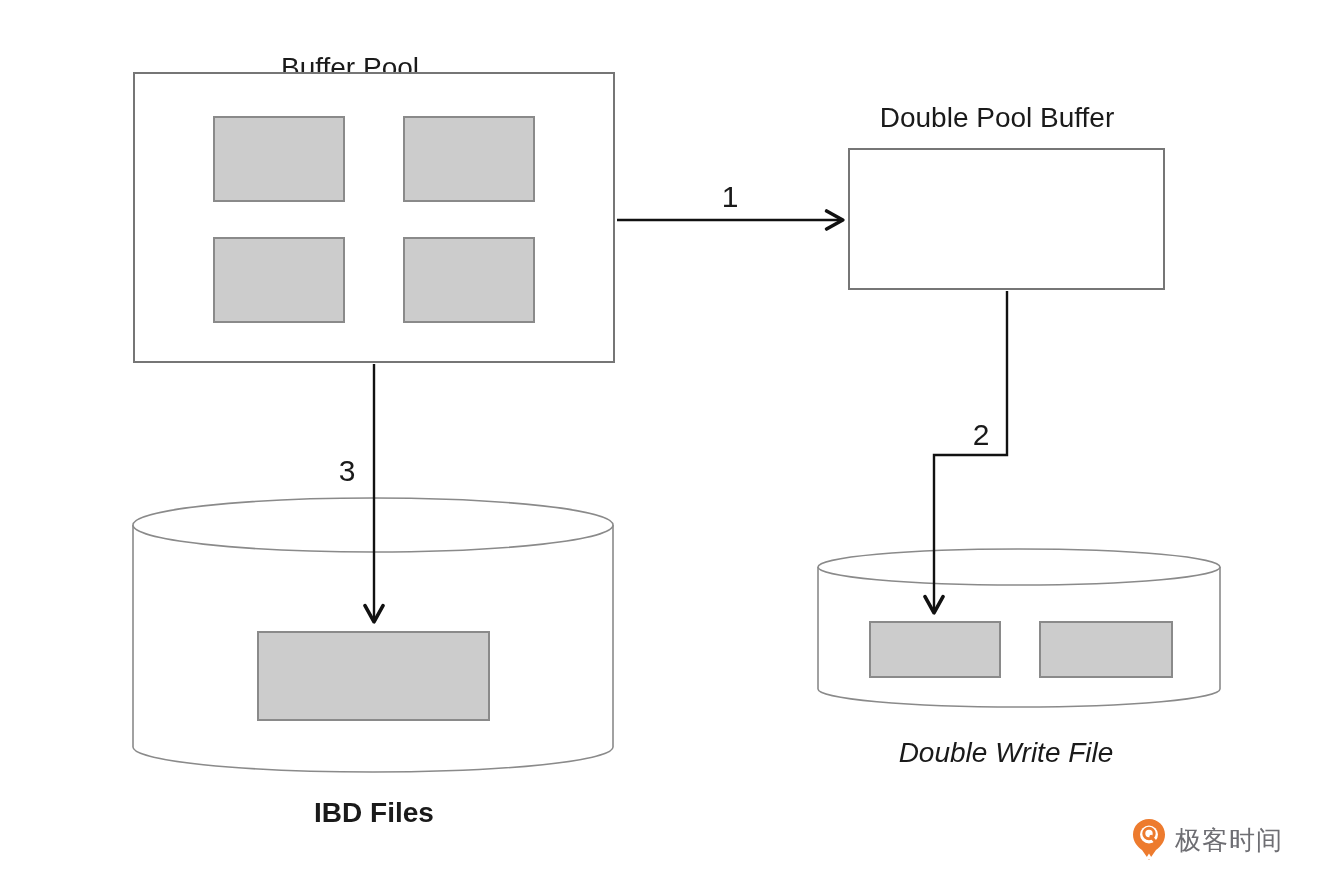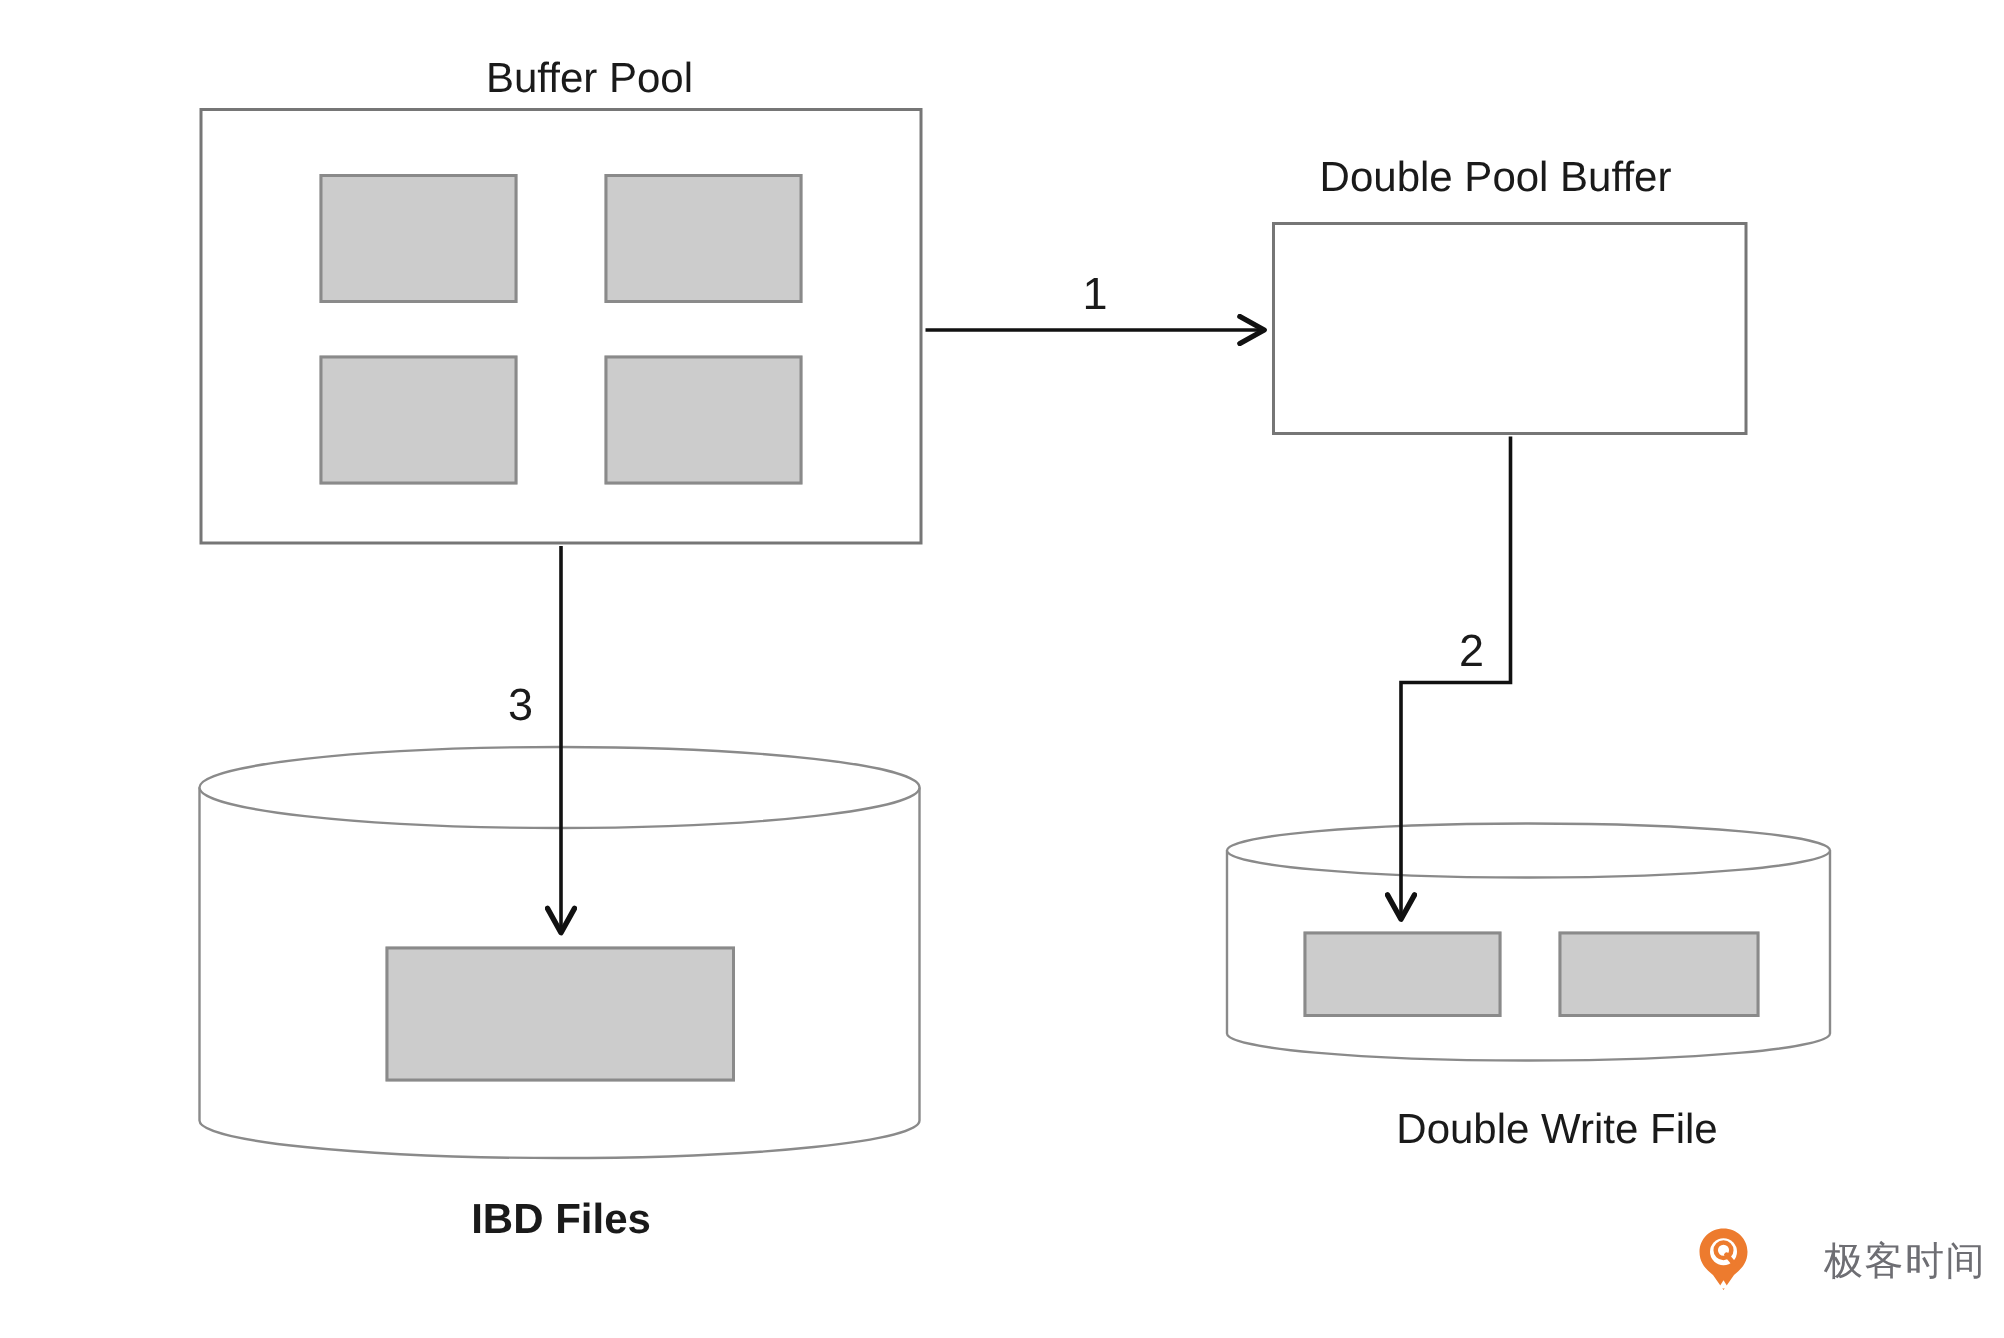--- a/index.html
+++ b/index.html
@@ -30,23 +30,23 @@
   .box-dw-buffer     { left: 848px; top: 148px; width: 317px; height: 142px; }
 
   .node-title {
     position: absolute;
     color: #1a1a1a;
     font-size: 28px;
     font-weight: 400;
     text-align: center;
     white-space: nowrap;
   }
-  .title-buffer-pool { left: 350px; top: 36px;  transform: translateX(-50%); margin-left: 43px; }
+  .title-buffer-pool { left: 350px; top: 52px;  transform: translateX(-50%); }
   .title-dw-buffer   { left: 997px; top: 102px; transform: translateX(-50%); }
-  .title-dw-file     { left: 1038px; top: 737px; transform: translateX(-50%); }
+  .title-dw-file     { left: 1006px; top: 737px; transform: translateX(-50%); font-style: italic; }
   .title-ibd-files   { left: 374px; top: 797px; transform: translateX(-50%); font-weight: bold; }
 
   .step-label {
     position: absolute;
     color: #1a1a1a;
     font-size: 30px;
     font-weight: 400;
     transform: translate(-50%, -50%);
   }
   .label-step-1 { left: 730px; top: 197px; }
@@ -89,21 +89,20 @@
     align-items: center;
     gap: 9px;
   }
   .logo-icon { width: 34px; height: 44px; }
   .logo-text {
     color: #6e6e73;
     font-size: 26px;
     font-weight: 400;
     letter-spacing: 1px;
     white-space: nowrap;
-    margin-left: 41px;
   }
 </style>
 </head>
 <body>
 
 <div class="canvas">
 
   <svg class="layer-svg" viewBox="0 0 1336 892" xmlns="http://www.w3.org/2000/svg">
     <defs>
       <marker id="arrowhead" viewBox="0 0 12 12" refX="9.5" refY="6" markerWidth="9" markerHeight="9" orient="auto-start-reverse">

